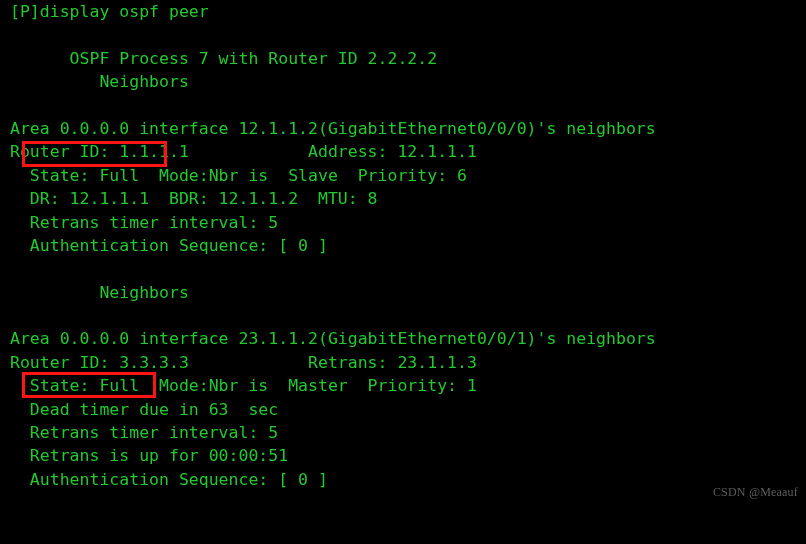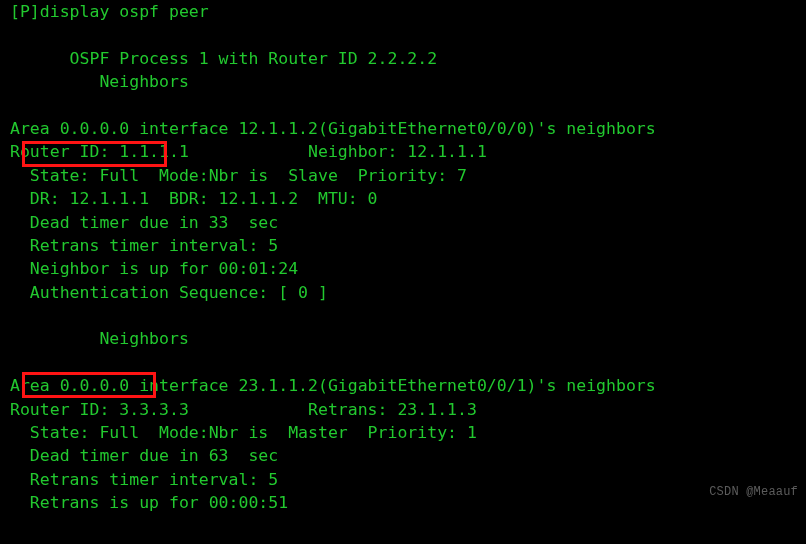--- a/index.html
+++ b/index.html
@@ -52,45 +52,43 @@
   #hl-box-2 {
     left: 22px;
     top: 372px;
     width: 134px;
     height: 26px;
   }
   .watermark {
     position: absolute;
     right: 8px;
     bottom: 8px;
-    font-family: Liberation Mono, monospace;
+    font-family: Liberation Serif, serif;
     font-size: 12px;
     color: #5c5c5c;
     white-space: pre;
     letter-spacing: 0.2px;
   }
 </style>
 </head>
 <body>
 
 <div id="terminal">
 
   <div class="screen">
     <div class="line">[P]display ospf peer</div>
     <div class="line blank"></div>
-    <div class="line">      OSPF Process 1 with Router ID 2.2.2.2</div>
+    <div class="line">      OSPF Process 7 with Router ID 2.2.2.2</div>
     <div class="line">         Neighbors</div>
     <div class="line blank"></div>
     <div class="line">Area 0.0.0.0 interface 12.1.1.2(GigabitEthernet0/0/0)'s neighbors</div>
-    <div class="line">Router ID: 1.1.1.1            Neighbor: 12.1.1.1</div>
-    <div class="line">  State: Full  Mode:Nbr is  Slave  Priority: 7</div>
-    <div class="line">  DR: 12.1.1.1  BDR: 12.1.1.2  MTU: 0</div>
-    <div class="line">  Dead timer due in 33  sec</div>
+    <div class="line">Router ID: 1.1.1.1            Address: 12.1.1.1</div>
+    <div class="line">  State: Full  Mode:Nbr is  Slave  Priority: 6</div>
+    <div class="line">  DR: 12.1.1.1  BDR: 12.1.1.2  MTU: 8</div>
     <div class="line">  Retrans timer interval: 5</div>
-    <div class="line">  Neighbor is up for 00:01:24</div>
     <div class="line">  Authentication Sequence: [ 0 ]</div>
     <div class="line blank"></div>
     <div class="line">         Neighbors</div>
     <div class="line blank"></div>
     <div class="line">Area 0.0.0.0 interface 23.1.1.2(GigabitEthernet0/0/1)'s neighbors</div>
     <div class="line">Router ID: 3.3.3.3            Retrans: 23.1.1.3</div>
     <div class="line">  State: Full  Mode:Nbr is  Master  Priority: 1</div>
     <div class="line">  Dead timer due in 63  sec</div>
     <div class="line">  Retrans timer interval: 5</div>
     <div class="line">  Retrans is up for 00:00:51</div>

